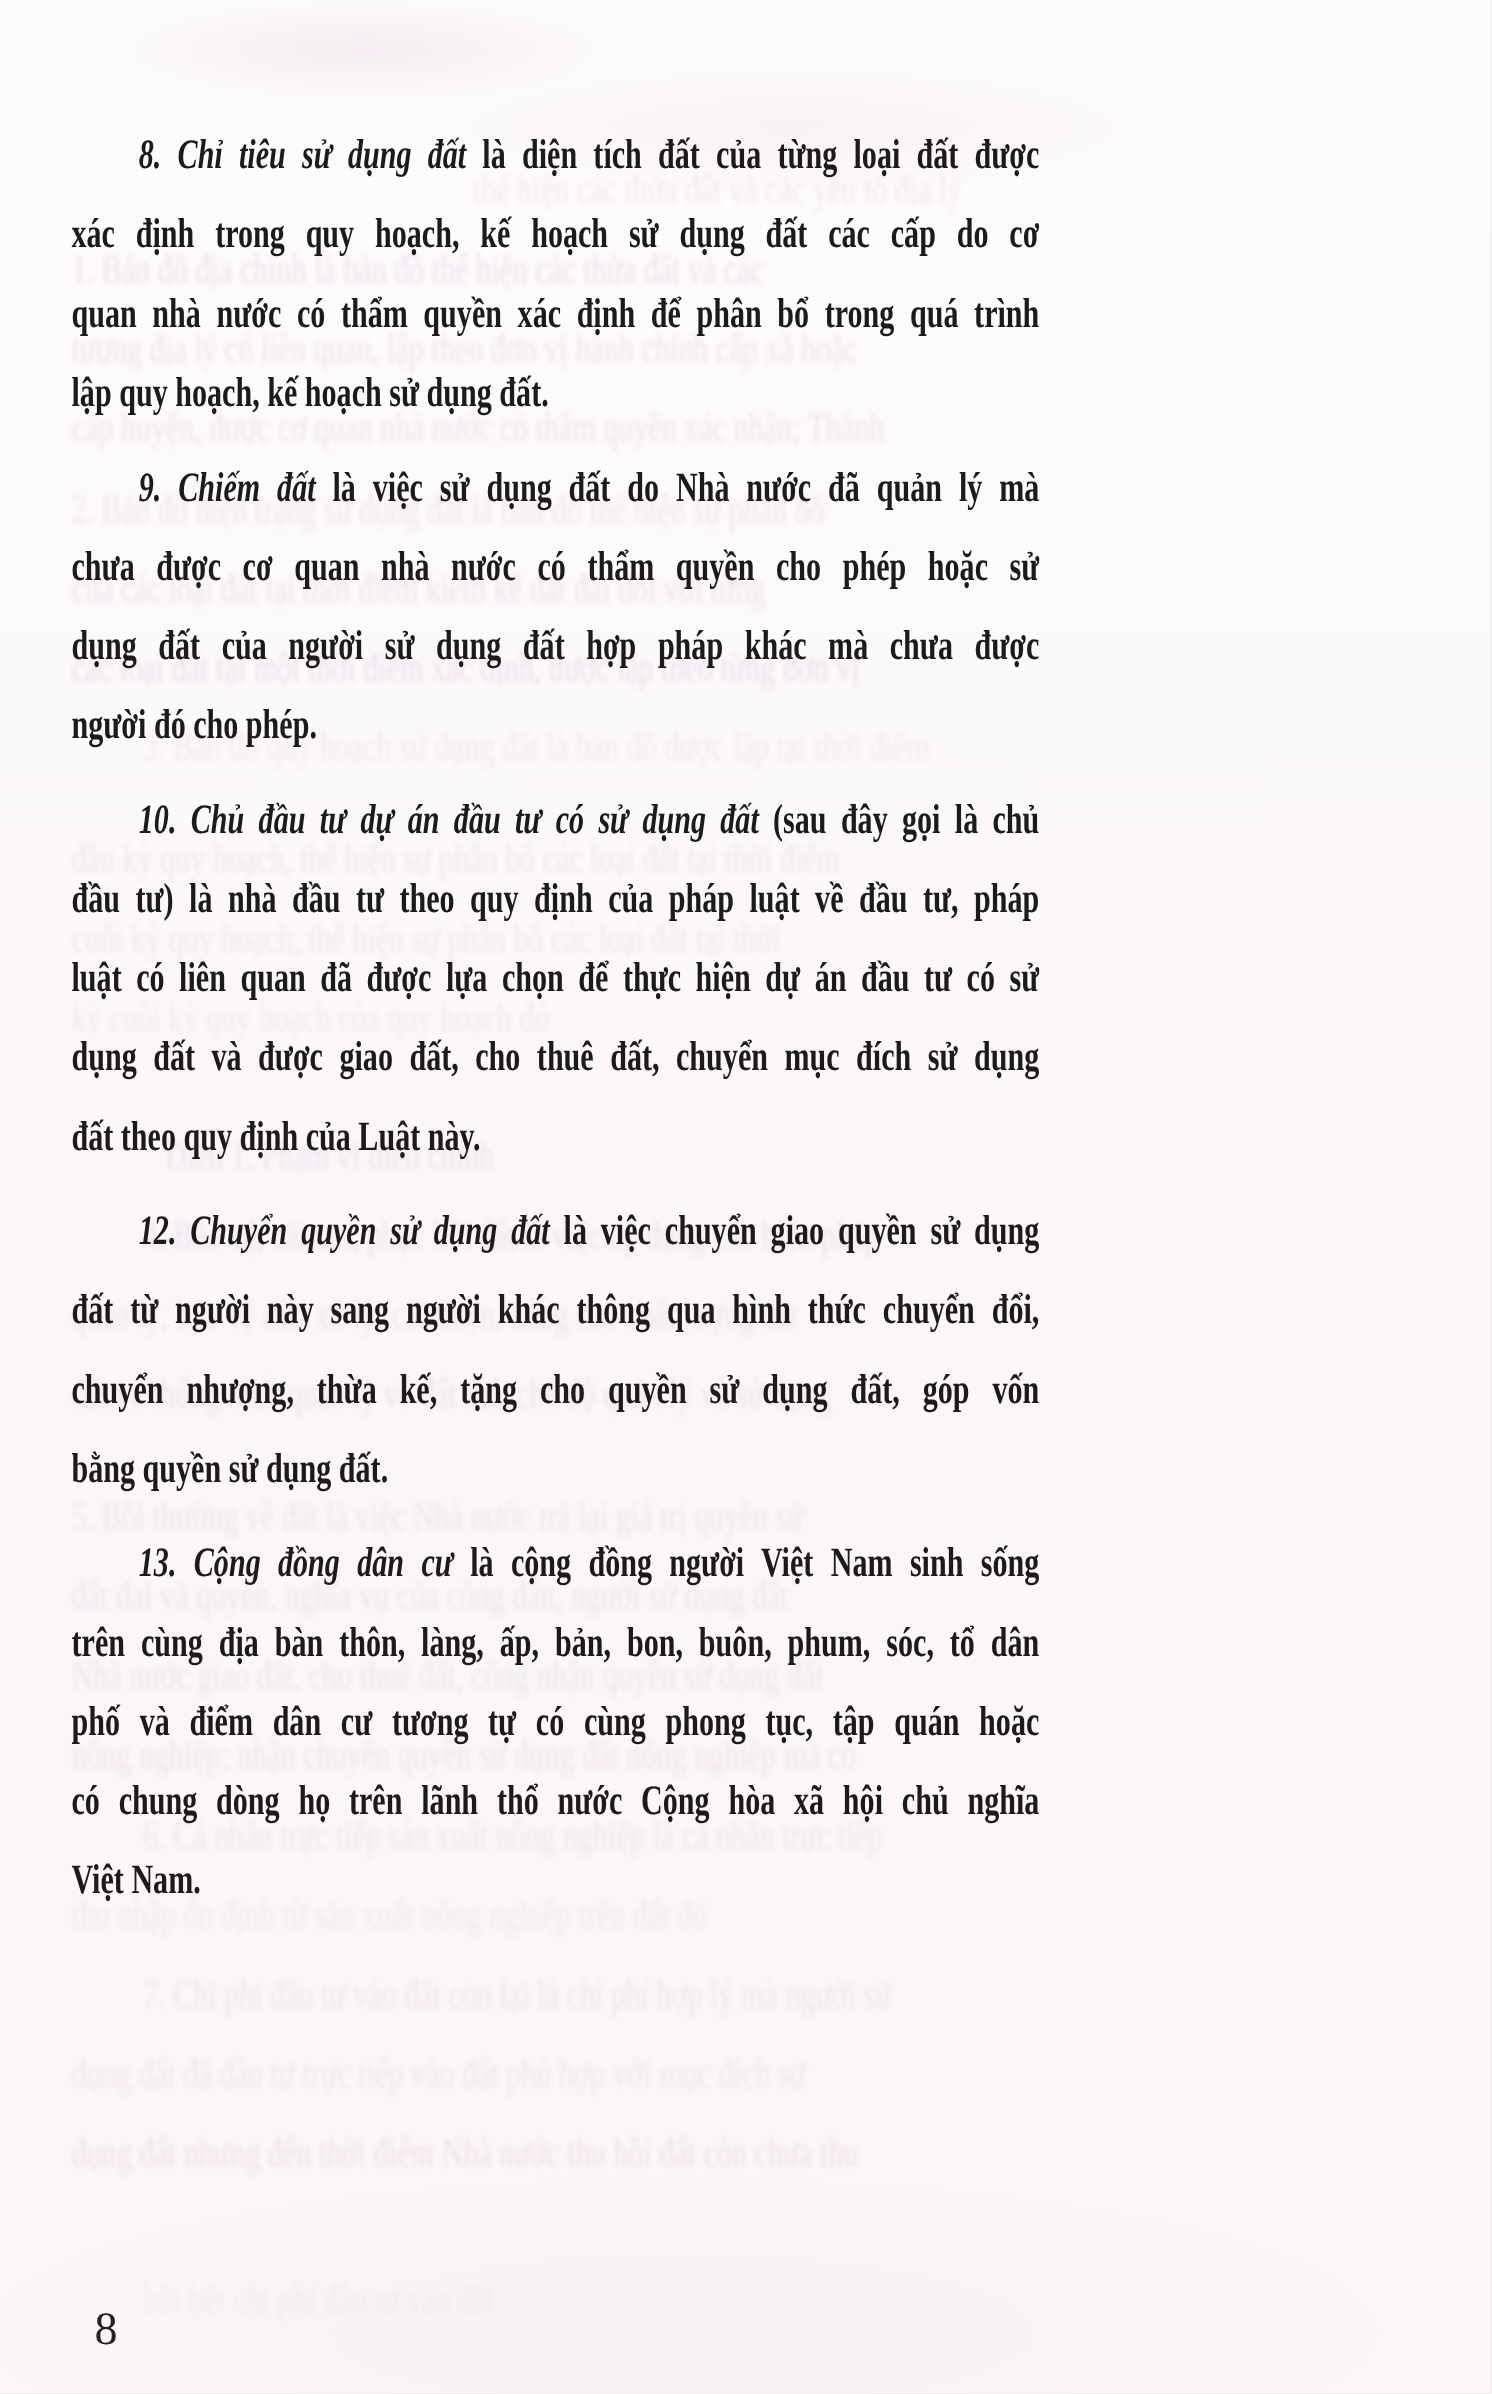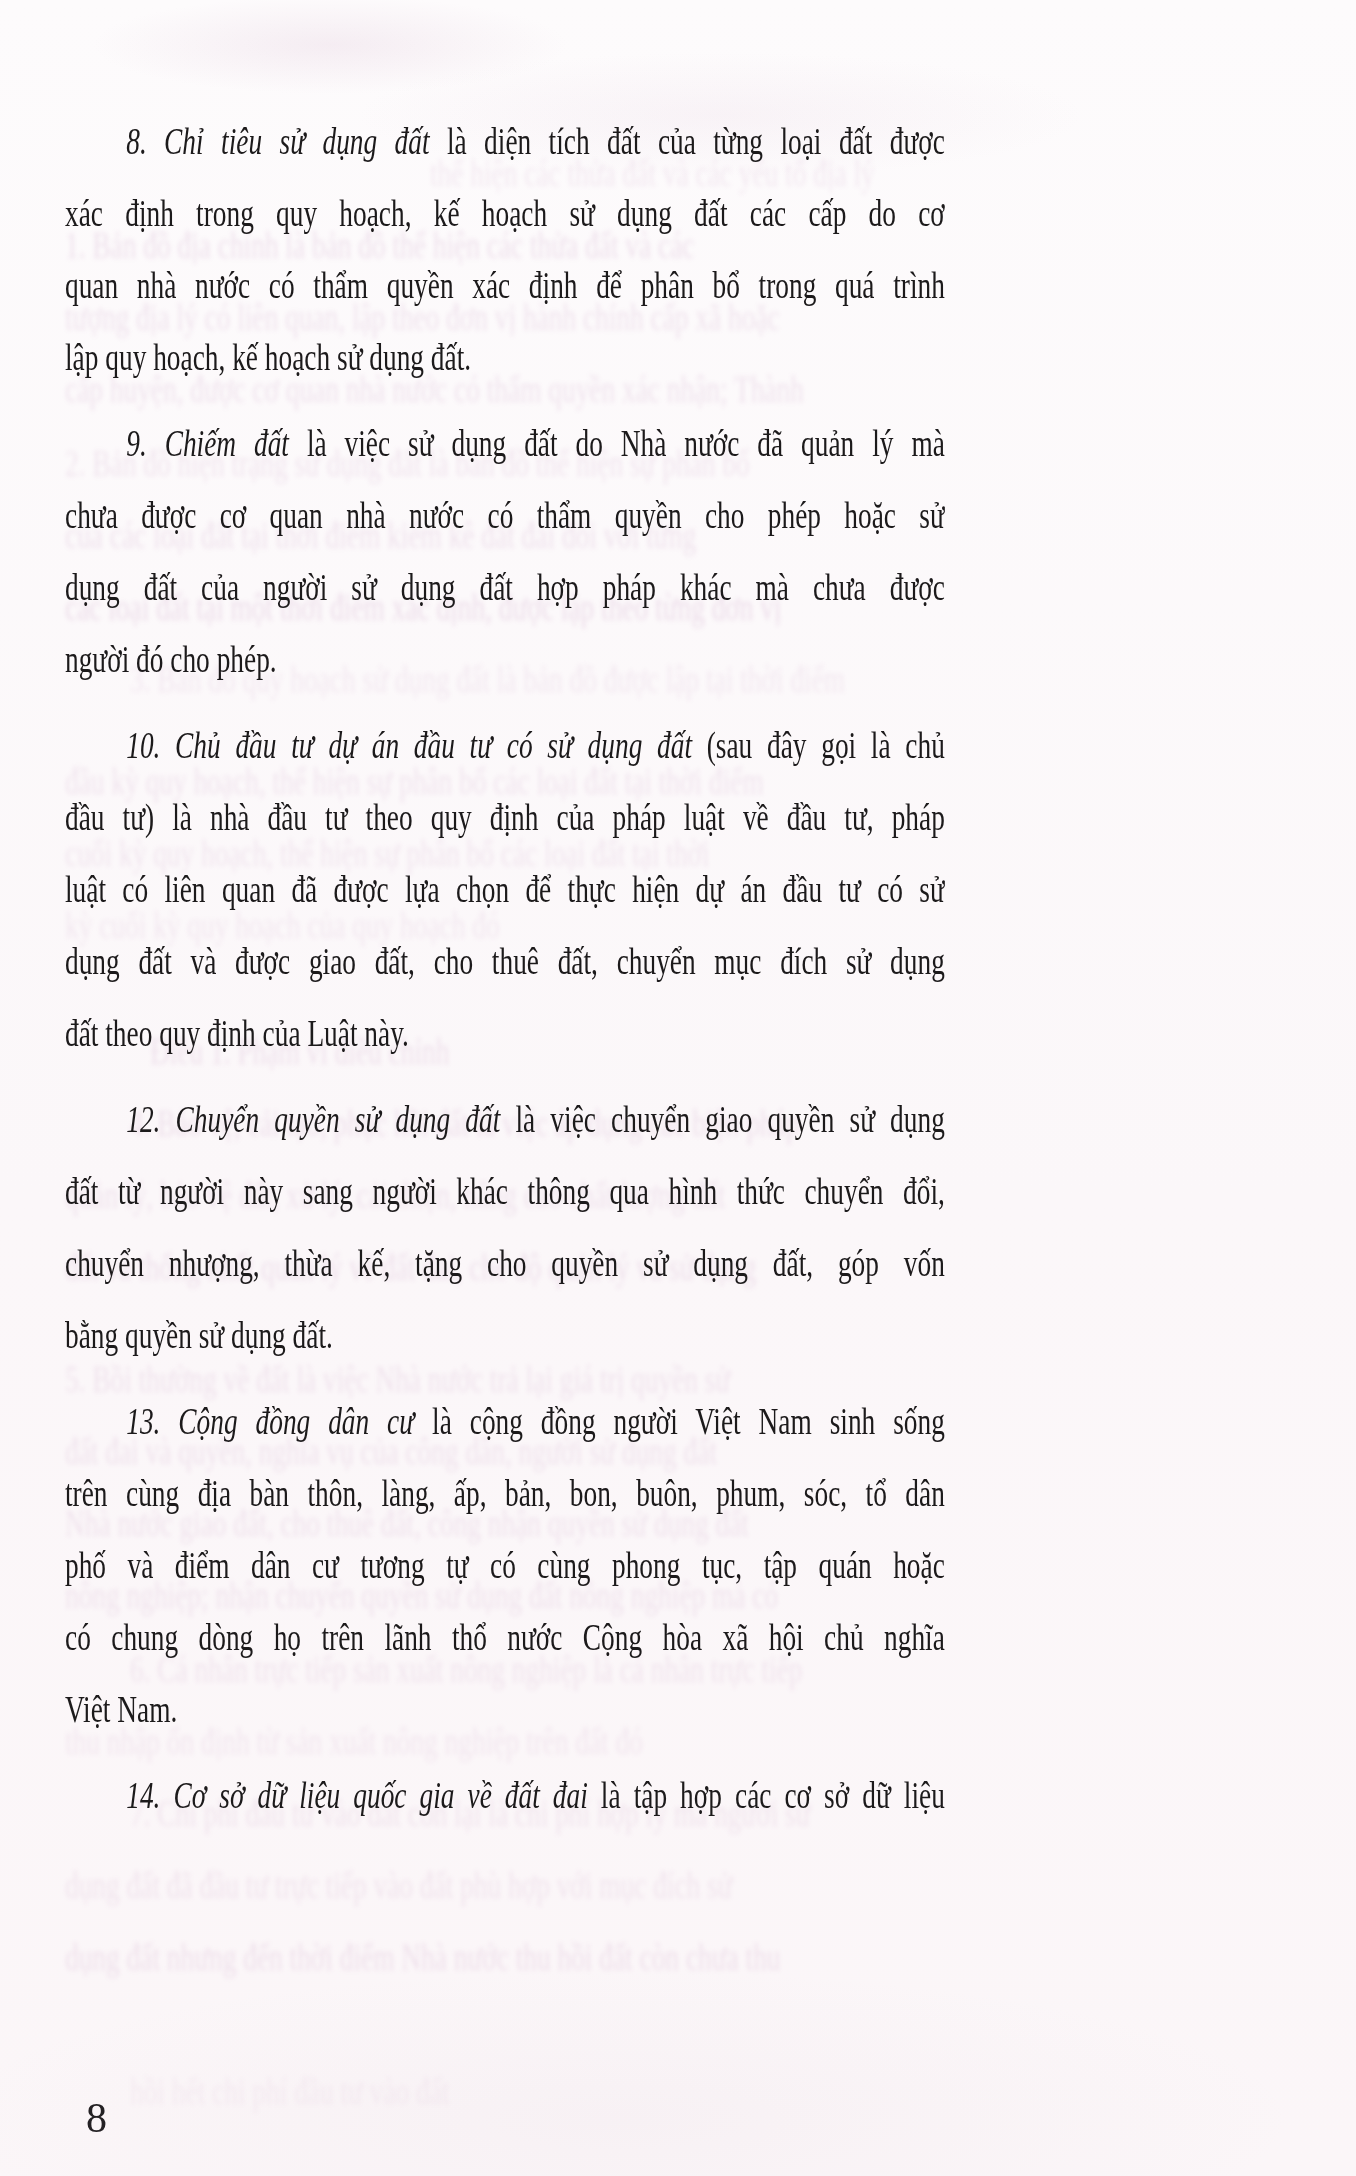--- a/index.html
+++ b/index.html
@@ -24,20 +24,21 @@
     color:#b478ac;
     filter:blur(2.6px);
     transform:scaleX(.72);
     transform-origin:0 0;
     pointer-events:none;
   }
   
   .text-col{
     position:absolute;left:65px;top:105px;width:880px;
     color:#1c1a1b;
+    font-weight:bold;
   }
   .para + .para{margin-top:14px;}
   .ln{
     width:1222px;
     height:72px;
     line-height:72px;
     font-size:38px;
     transform:scaleX(.72);
     transform-origin:0 0;
     overflow:hidden;
@@ -119,21 +120,18 @@
     </div>
 
     <div class="para">
       <div class="ln first"><span class="em">13. Cộng đồng dân cư</span><span> là cộng đồng người Việt Nam sinh sống</span></div>
       <div class="ln">trên cùng địa bàn thôn, làng, ấp, bản, bon, buôn, phum, sóc, tổ dân</div>
       <div class="ln">phố và điểm dân cư tương tự có cùng phong tục, tập quán hoặc</div>
       <div class="ln">có chung dòng họ trên lãnh thổ nước Cộng hòa xã hội chủ nghĩa</div>
       <div class="ln last">Việt Nam.</div>
     </div>
 
-    <div class="para">
-      <div class="ln first"><span class="em">14. Cơ sở dữ liệu quốc gia về đất đai</span><span> là tập hợp các cơ sở dữ liệu</span></div>
-    </div>
 
   </div>
 
   <div class="pagenum">8</div>
 
 </div>
 
 </body></html>

